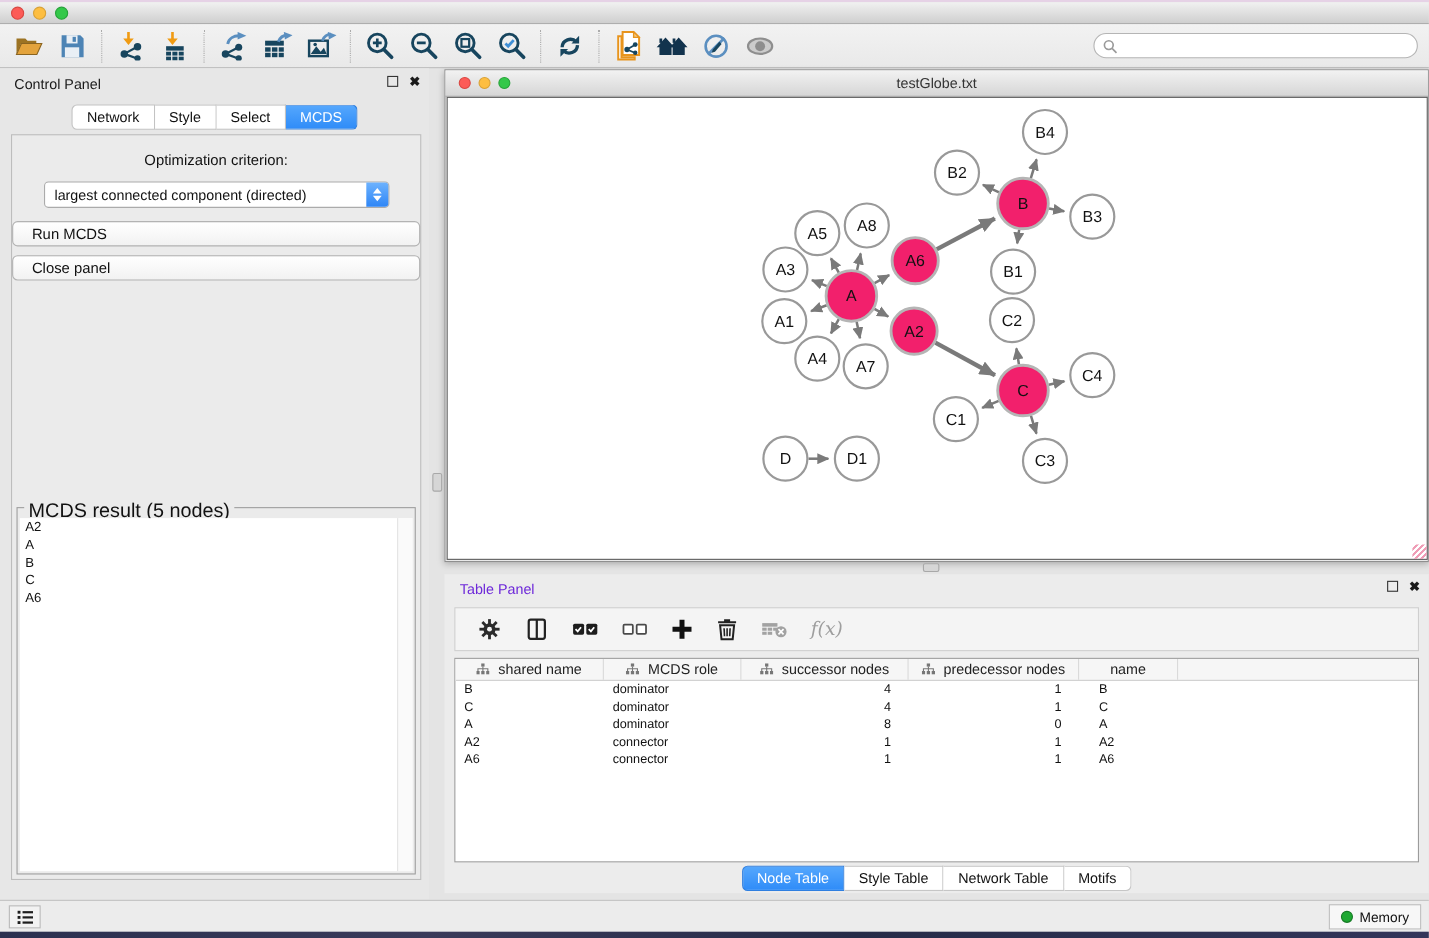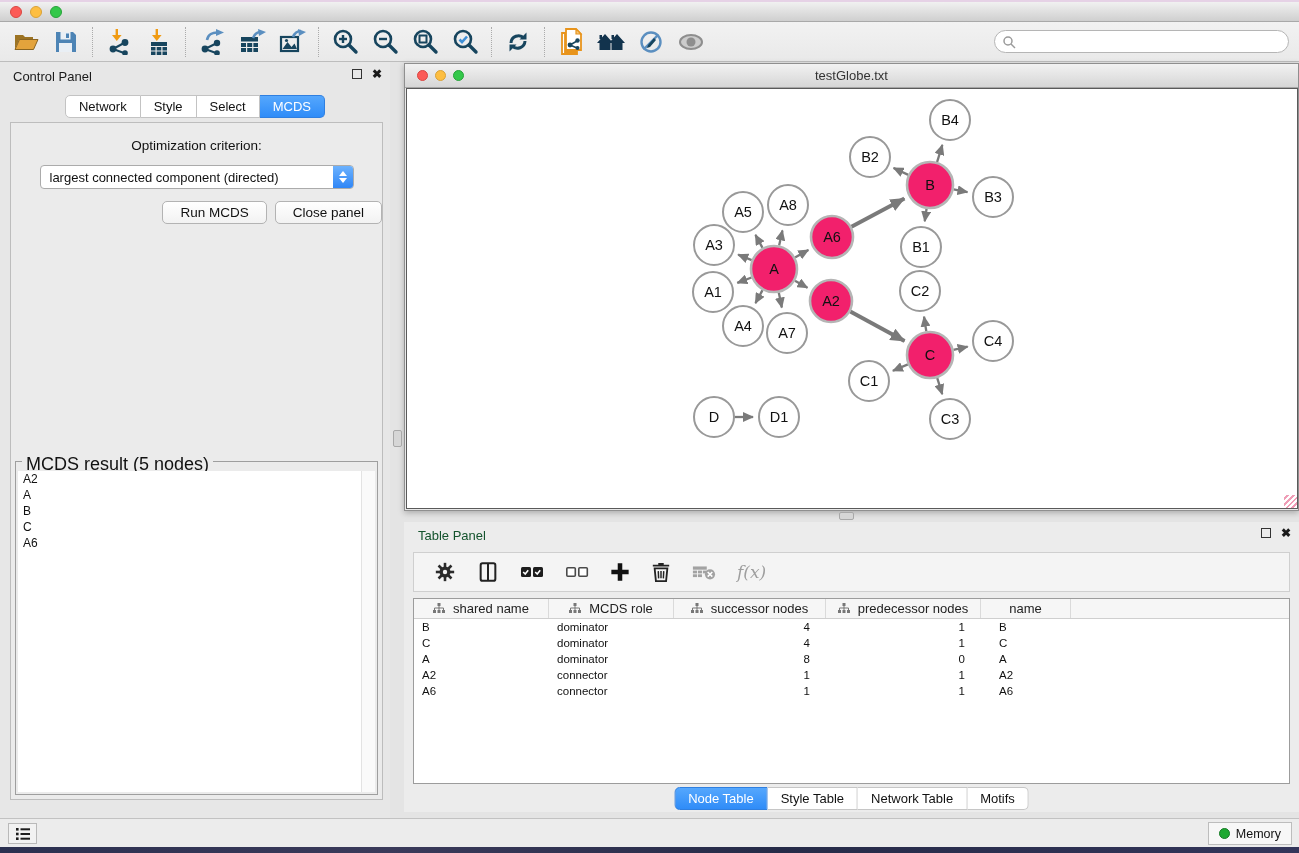--- a/index.html
+++ b/index.html
@@ -43,21 +43,21 @@
   .cp-content { position:absolute; left:10px; right:7px; top:60px; bottom:18px;
     background:#ebebeb; border:1px solid #bdbdbd; }
   .opt-label { text-align:center; margin-top:15px; font-size:13.5px; color:#111; }
   .dropdown { width:314px; height:24px; margin:12px auto 0; background:#fff;
     border:1px solid #ababab; border-radius:4px; display:flex; align-items:center; position:relative; }
   .dropdown .val { flex:1; font-size:13px; padding-left:9px; color:#111; white-space:nowrap; }
   .dd-stepper { width:20px; height:22px; margin-right:0; background:linear-gradient(#6cb2fe,#2f86f6);
     border-radius:0 3px 3px 0; display:flex; flex-direction:column; align-items:center; justify-content:center; gap:2px; }
   .dd-up { width:0; height:0; border-left:4px solid transparent; border-right:4px solid transparent; border-bottom:5px solid #fff; }
   .dd-down { width:0; height:0; border-left:4px solid transparent; border-right:4px solid transparent; border-top:5px solid #fff; }
-  .btn-row { display:flex; justify-content:flex-end; gap:8px; margin-top:12px; }
+  .btn-row { display:flex; justify-content:space-between; gap:8px; margin-top:12px;flex-direction:column; }
   .mac-btn { height:23px; padding:0 17px; background:linear-gradient(#ffffff,#f2f2f2);
     border:1px solid #b3b3b3; border-radius:5px; font-size:13.5px; color:#111;
     display:flex; align-items:center; font-family:"Liberation Sans",sans-serif; }
   .result-group { position:absolute; left:4px; right:4px; top:338px; bottom:4px; border:1px solid #9e9e9e; }
   .result-legend { position:absolute; top:-8px; left:6px; background:#ebebeb; padding:0 4px; font-size:18px; color:#111; }
   .result-list { position:absolute; left:2px; right:2px; top:9px; bottom:2px; background:#fff; overflow:hidden; }
   .result-scroll { position:absolute; right:0; top:0; bottom:0; width:14px; background:#fafafa; border-left:1px solid #e3e3e3; }
   .result-list .row { font-size:12px; line-height:16px; padding-left:5px; color:#111; }
 
   
@@ -71,21 +71,21 @@
   .net-canvas { position:absolute; left:1px; right:0; top:24px; bottom:1px; background:#fff; border:1px solid #5a5a5a; }
   .net-canvas svg { position:absolute; left:0; top:0; }
   .resize-grip { position:absolute; right:0; bottom:0; width:13px; height:13px;
     background:repeating-linear-gradient(135deg, transparent 0 2px, #ef9db6 2px 4px); }
   .v-handle { position:absolute; left:393px; top:430px; width:9px; height:17px; background:#d6d6d6; border:1px solid #a8a8a8; border-radius:2px; }
   .h-handle { position:absolute; left:839px; top:512px; width:15px; height:8px; background:#d6d6d6; border:1px solid #a8a8a8; border-radius:2px; }
 
   
   .table-panel { position:absolute; left:404px; top:522px; right:0; height:290px; background:#ececec; }
   .tp-header { position:relative; height:28px; }
-  .tp-header .ptitle { position:absolute; left:14px; top:6px; font-size:13px; color:#14532d; }
+  .tp-header .ptitle { position:absolute; left:14px; top:6px; font-size:13px; color:#6d28d9; }
   .tp-toolbar { position:absolute; left:9px; right:9px; top:30px; height:40px;
     background:#f4f4f4; border:1px solid #cfcfcf; display:flex; align-items:center; gap:21px; padding-left:20px; }
   .tp-toolbar .ticon { display:flex; align-items:center; justify-content:center; }
   .fx { font-family:"DejaVu Serif", serif; font-style:italic; font-size:17px; color:#9e9e9e; }
   .tp-table { position:absolute; left:9px; right:9px; top:76px; bottom:28px; background:#fff; border:1px solid #9c9c9c; overflow:hidden; }
   .thead { display:flex; height:20px; background:#f6f6f6; border-bottom:1px solid #cfcfcf; }
   .th { display:flex; align-items:center; justify-content:center; gap:8px; font-size:13px; color:#222; border-right:1px solid #dadada; }
   .trow { display:flex; height:16px; align-items:center; }
   .td { font-size:11.5px; color:#111; overflow:hidden; white-space:nowrap; }
   .td.left { padding-left:8px; text-align:left; }

